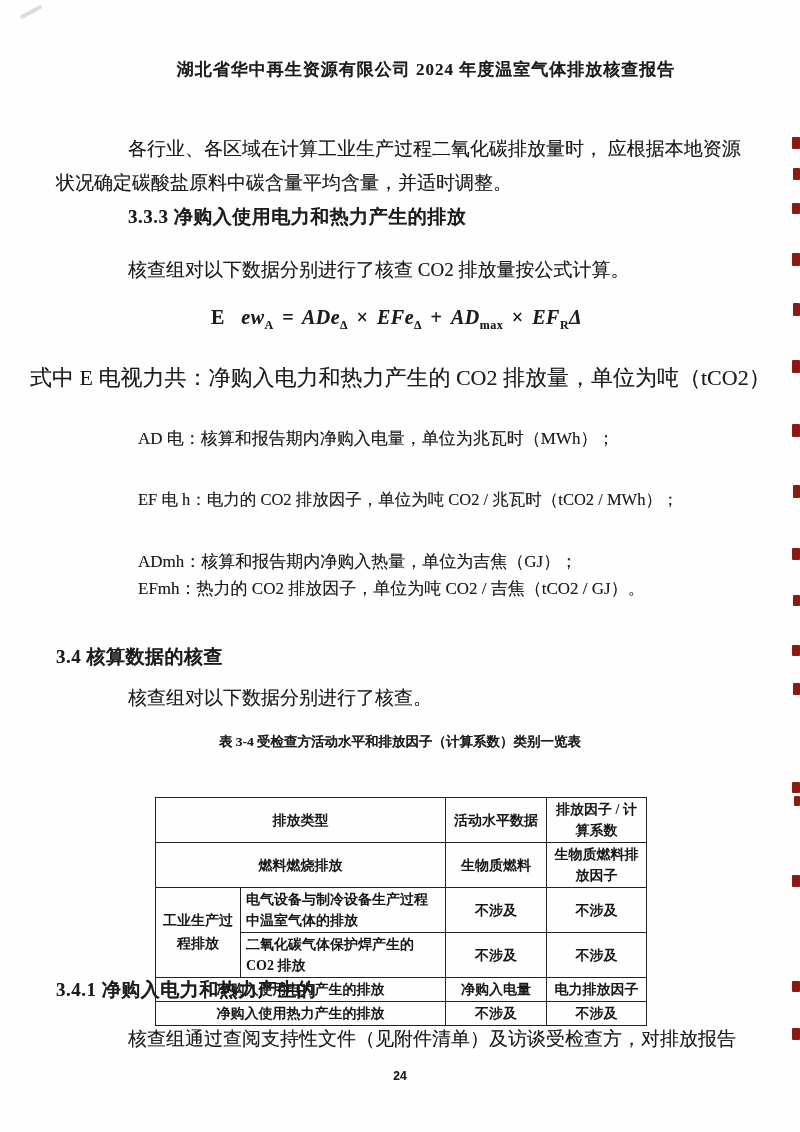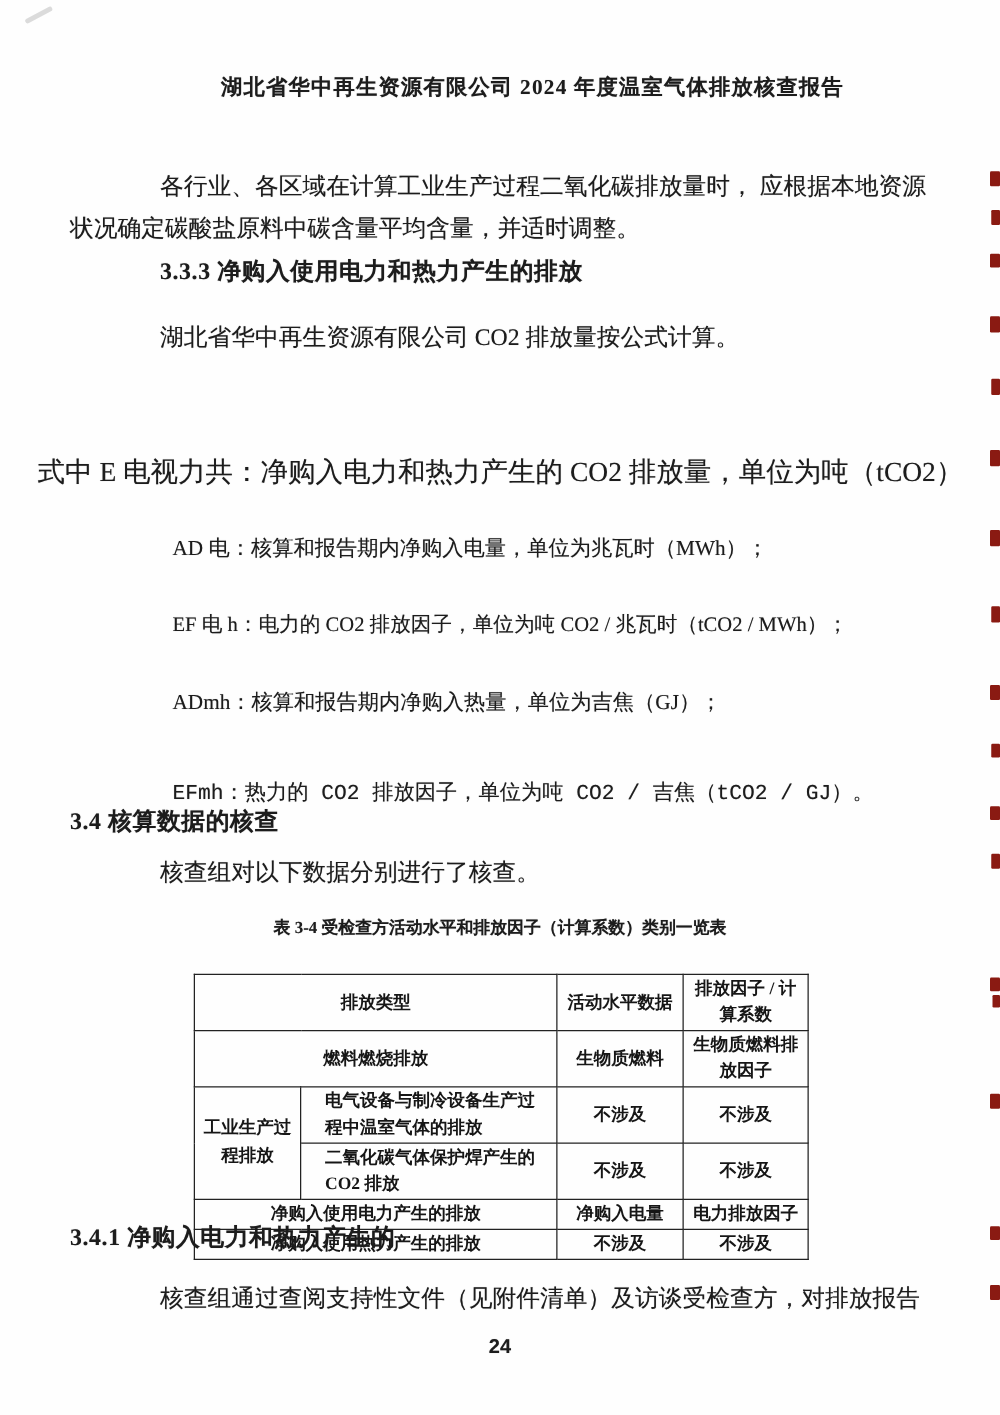--- a/index.html
+++ b/index.html
@@ -15,58 +15,70 @@
   .body-line{font-size:19px;}
   .heading{font-weight:700;font-size:19px;letter-spacing:0.5px;}
   .formula{left:208px;top:306px;font-size:20px;font-weight:700;font-style:italic;letter-spacing:0.5px;}
   .formula sub{font-size:12px;font-style:normal;font-weight:700;}
   .formula .op{font-style:normal;padding:0 3px;}
   .where-line{left:30px;top:363px;font-size:22px;}
   .def{left:138px;font-size:17px;}
   .def-small{font-size:16.5px;}
   .tbl-caption{left:0;top:733px;width:800px;text-align:center;font-size:13.5px;font-weight:700;}
   table.data{
-    position:absolute;left:155px;top:779px;width:491px;
+    position:absolute;left:155px;top:797px;width:491px;
     border-collapse:collapse;table-layout:fixed;
     font-size:14px;font-weight:700;color:#161616;
   }
   table.data td{
     border:1.4px solid #222;text-align:center;vertical-align:middle;
     padding:1px 4px;line-height:1.5;
   }
-  table.data td.lft{text-align:left;padding-left:19px;white-space:normal;}
+  table.data td.lft{text-align:left;padding-left:5px;white-space:normal;}
   table.data td.grp{white-space:normal;line-height:1.6;}
   .r1{height:21px}.r2{height:22px}.r3{height:44px}.r4{height:43px}.r5{height:19px}.r6{height:17px}
-  .page-num{left:0;top:1069px;width:800px;text-align:center;font-size:16px;font-weight:700;font-family:"Liberation Sans","DejaVu Sans",sans-serif;}
+  .page-num{left:0;top:1069px;width:800px;text-align:center;font-size:12px;font-weight:700;font-family:"Liberation Sans","DejaVu Sans",sans-serif;}
   .edge-mark{position:absolute;right:0;border-radius:1px;}
   .corner-smudge{position:absolute;left:19px;top:10px;width:24px;height:4px;background:#d2d2d2;transform:rotate(-28deg);border-radius:2px;opacity:0.8;}
 </style>
 </head>
 <body>
 
 <div class="page">
 
   <div class="corner-smudge"></div>
 
   <div class="abs doc-title ink">湖北省华中再生资源有限公司 2024 年度温室气体排放核查报告</div>
 
   <div class="abs body-line ink" style="left:56px;top:170px;">状况确定碳酸盐原料中碳含量平均含量，并适时调整。</div>
   <div class="abs body-line ink" style="left:128px;top:136px;">各行业、各区域在计算工业生产过程二氧化碳排放量时， 应根据本地资源</div>
 
   <div class="abs heading ink" style="left:128px;top:204px;">3.3.3 净购入使用电力和热力产生的排放</div>
 
-  <div class="abs body-line ink" style="left:128px;top:257px;">湖北省华中再生资源有限公司 CO2 排放量按公式计算。</div>
+  <div class="abs body-line ink" style="left:128px;top:257px;">核查组对以下数据分别进行了核查 CO2 排放量按公式计算。</div>
 
+  <div class="abs formula ink">
+    <span class="op">E</span>
+    <span style="margin-left:8px;">ew</span><sub>A</sub>
+    <span class="op">=</span>
+    <span>ADe</span><sub>Δ</sub>
+    <span class="op">×</span>
+    <span>EFe</span><sub>Δ</sub>
+    <span class="op">+</span>
+    <span>AD</span><sub>max</sub>
+    <span class="op">×</span>
+    <span>EF</span><sub>R</sub><span>Δ</span>
+  </div>
 
   <div class="abs where-line ink">式中 E 电视力共：净购入电力和热力产生的 CO2 排放量，单位为吨（tCO2）</div>
 
   <div class="abs def ink" style="top:427px;">AD 电：核算和报告期内净购入电量，单位为兆瓦时（MWh）；</div>
   <div class="abs def def-small ink" style="top:489px;">EF 电 h：电力的 CO2 排放因子，单位为吨 CO2 / 兆瓦时（tCO2 / MWh）；</div>
   <div class="abs def ink" style="top:550px;">ADmh：核算和报告期内净购入热量，单位为吉焦（GJ）；</div>
-  <div class="abs def ink" style="top:622px;font-family:Liberation Mono, monospace;">EFmh：热力的 CO2 排放因子，单位为吨 CO2 / 吉焦（tCO2 / GJ）。</div>
+  <div class="abs def ink" style="top:577px;">EFmh：热力的 CO2 排放因子，单位为吨 CO2 / 吉焦（tCO2 / GJ）。</div>
 
   <div class="abs heading ink" style="left:56px;top:644px;">3.4 核算数据的核查</div>
   <div class="abs body-line ink" style="left:128px;top:685px;">核查组对以下数据分别进行了核查。</div>
 
   <div class="abs tbl-caption ink">表 3-4 受检查方活动水平和排放因子（计算系数）类别一览表</div>
 
   <table class="data">
     <colgroup>
       <col style="width:85px">
         <col style="width:205px">

